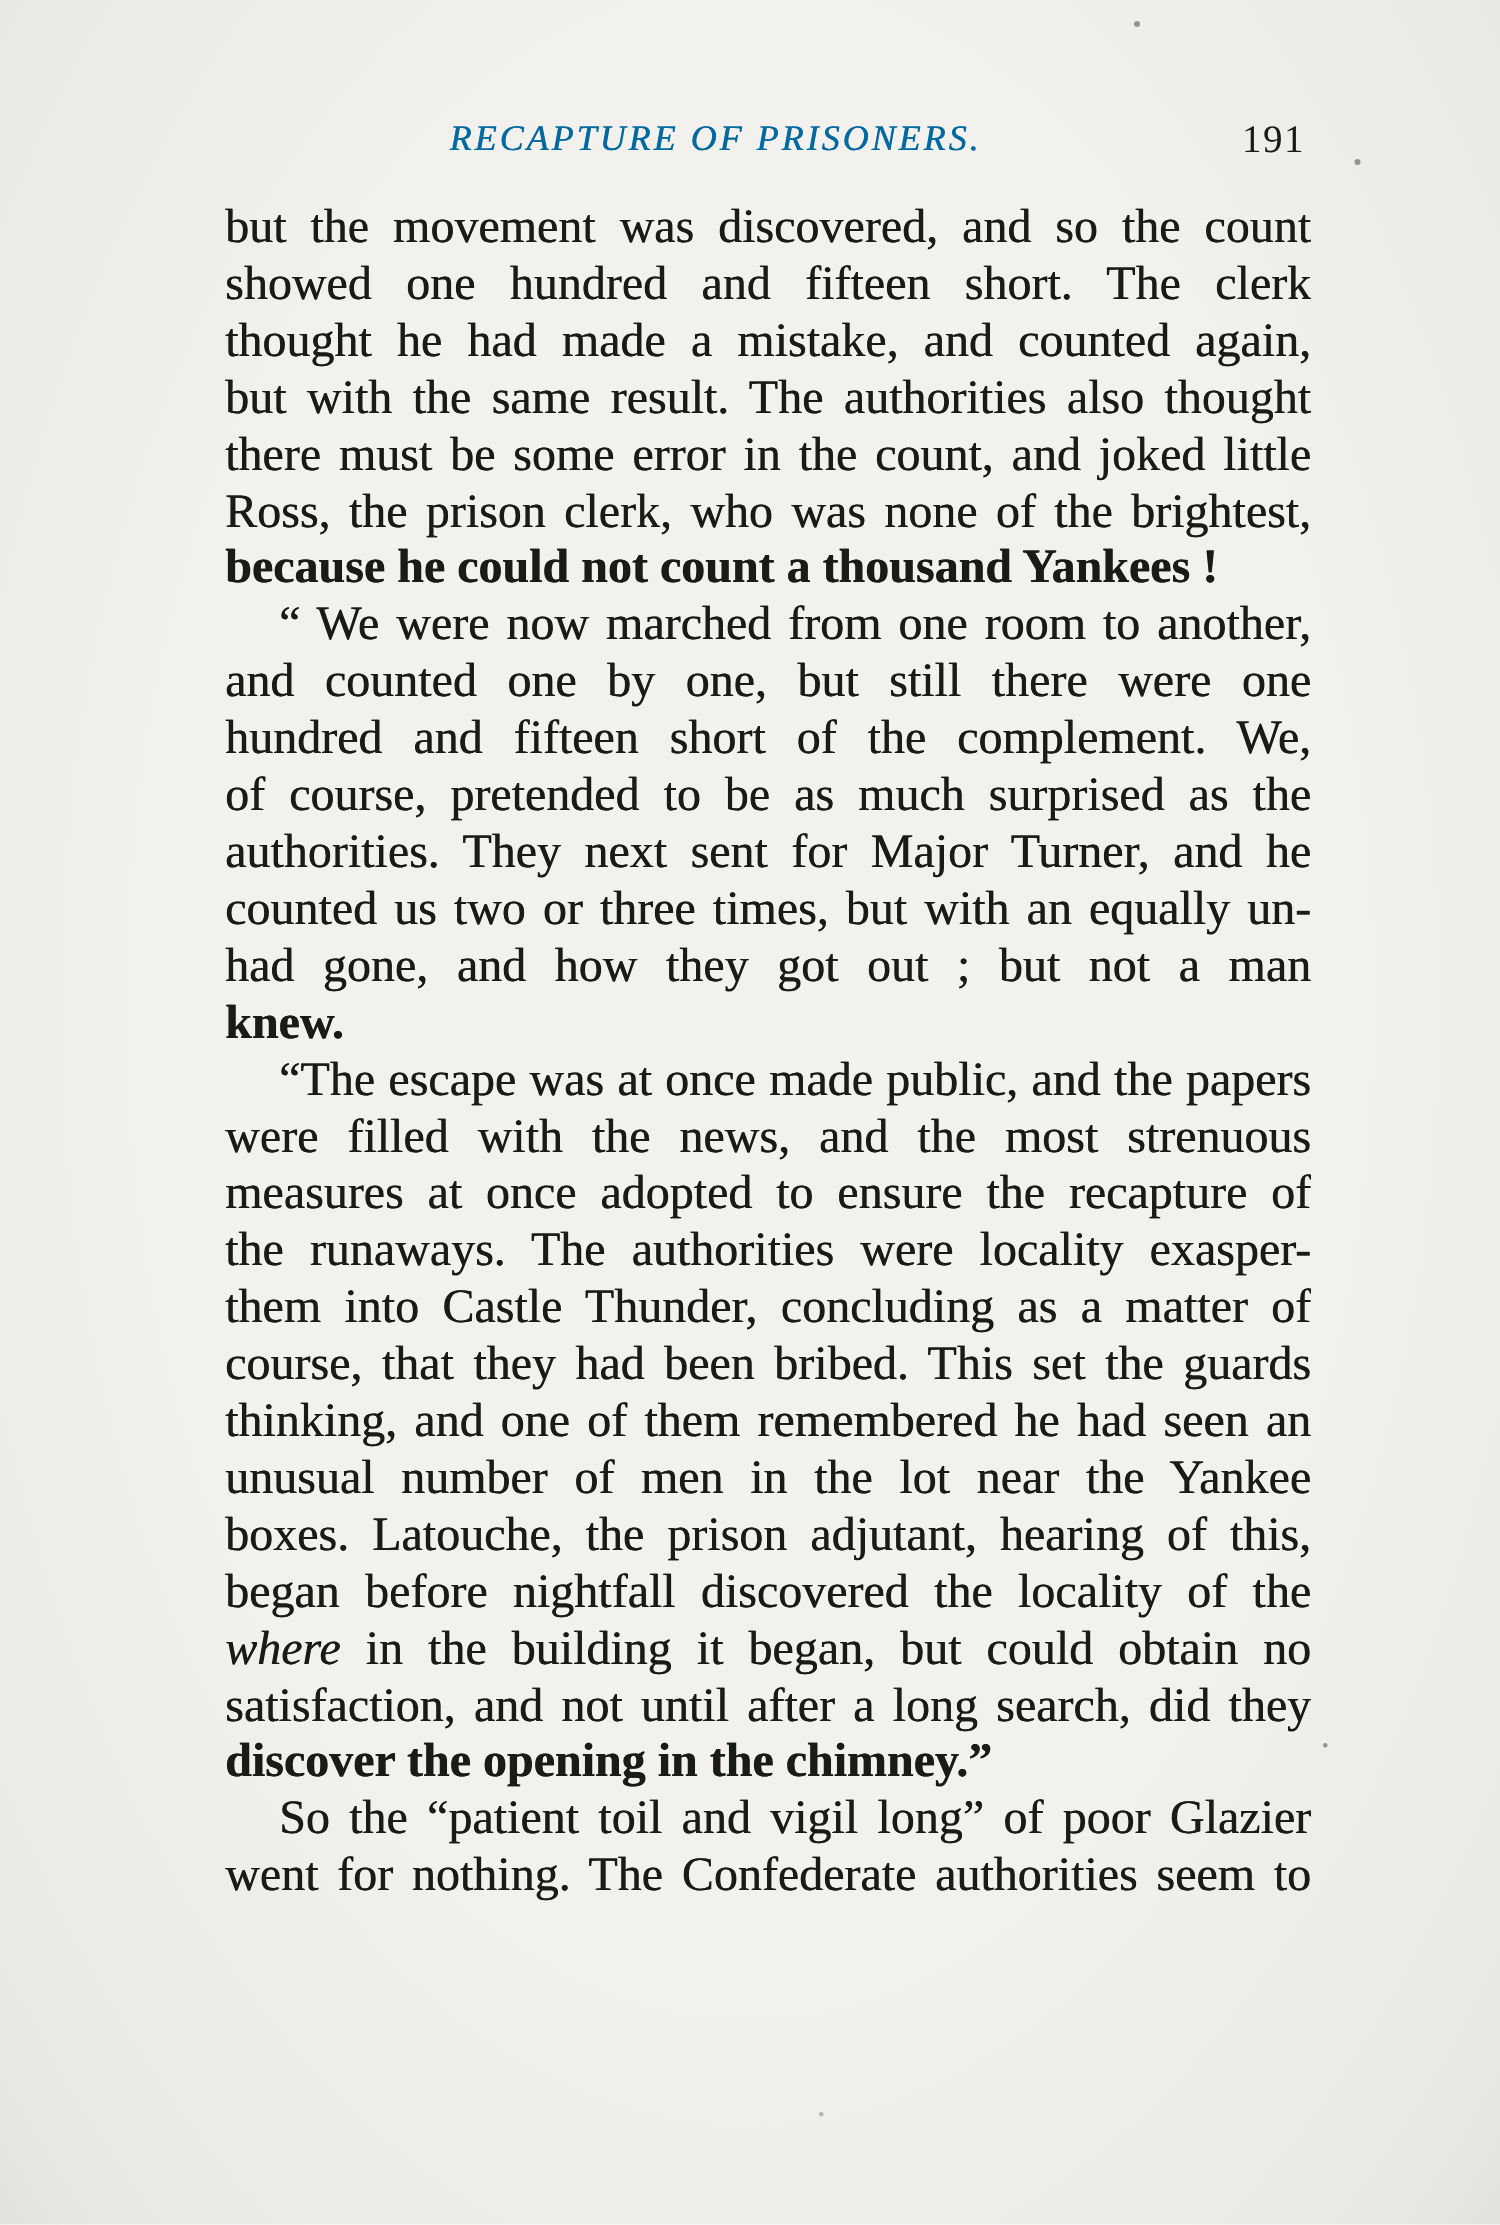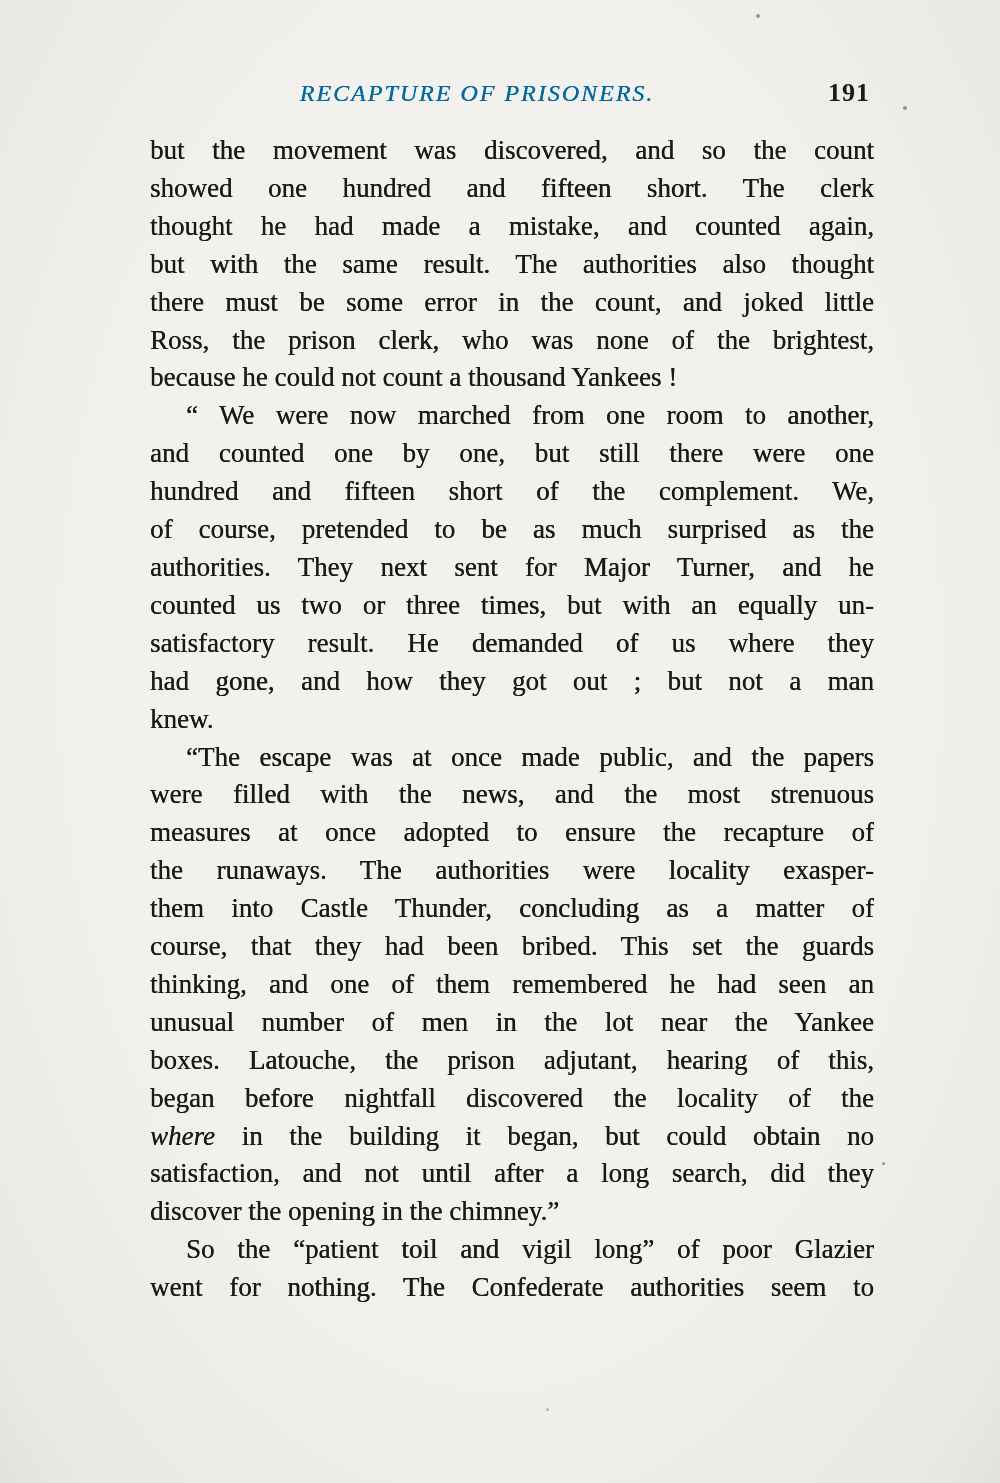--- a/index.html
+++ b/index.html
@@ -33,36 +33,36 @@
     letter-spacing: 2px;
     color: #0369a1;
     text-shadow: 0.3px 0 0 currentColor;
     white-space: nowrap;
   }
   .page-number {
     position: absolute;
     right: 4px;
     top: -2px;
     font-size: 26px;
-    font-weight: 700;
+    font-weight: 400;
     letter-spacing: 1px;
   }
   .page-body {
-    font-size: 27px;
+    font-size: 32px;
     line-height: 37.9px;
     text-shadow: 0.3px 0 0 currentColor;
   }
   .paragraph { margin: 0; }
   .line {
     text-align: justify;
     text-align-last: justify;
     white-space: normal;
     overflow: hidden;
   }
-  .line.end { text-align-last: left; }
+  .line.end { text-align-last: left; font-weight: bold; }
   .line.indent { text-indent: 36px; }
   .it { font-style: italic; }
   .scan-speck {
     position: absolute;
     background: #6f6d68;
     border-radius: 50%;
     opacity: 0.7;
   }
   #speck1 { left: 756px; top: 14px;  width: 4px; height: 4px; }
   #speck2 { left: 903px; top: 106px; width: 4px; height: 4px; }
@@ -87,21 +87,20 @@
         <div class="line">Ross, the prison clerk, who was none of the brightest,</div>
         <div class="line end">because he could not count a thousand Yankees !</div>
       </div>
       <div class="paragraph">
         <div class="line indent">“ We were now marched from one room to another,</div>
         <div class="line">and counted one by one, but still there were one</div>
         <div class="line">hundred and fifteen short of the complement.  We,</div>
         <div class="line">of course, pretended to be as much surprised as the</div>
         <div class="line">authorities.  They next sent for Major Turner, and he</div>
         <div class="line">counted us two or three times, but with an equally un-</div>
-        <div class="line">satisfactory result.  He demanded of us where they</div>
         <div class="line">had gone, and how they got out ; but not a man</div>
         <div class="line end">knew.</div>
       </div>
       <div class="paragraph">
         <div class="line indent">“The escape was at once made public, and the papers</div>
         <div class="line">were filled with the news, and the most strenuous</div>
         <div class="line">measures at once adopted to ensure the recapture of</div>
         <div class="line">the runaways.  The authorities were locality exasper-</div>
         <div class="line">them into Castle Thunder, concluding as a matter of</div>
         <div class="line">course, that they had been bribed.  This set the guards</div>

